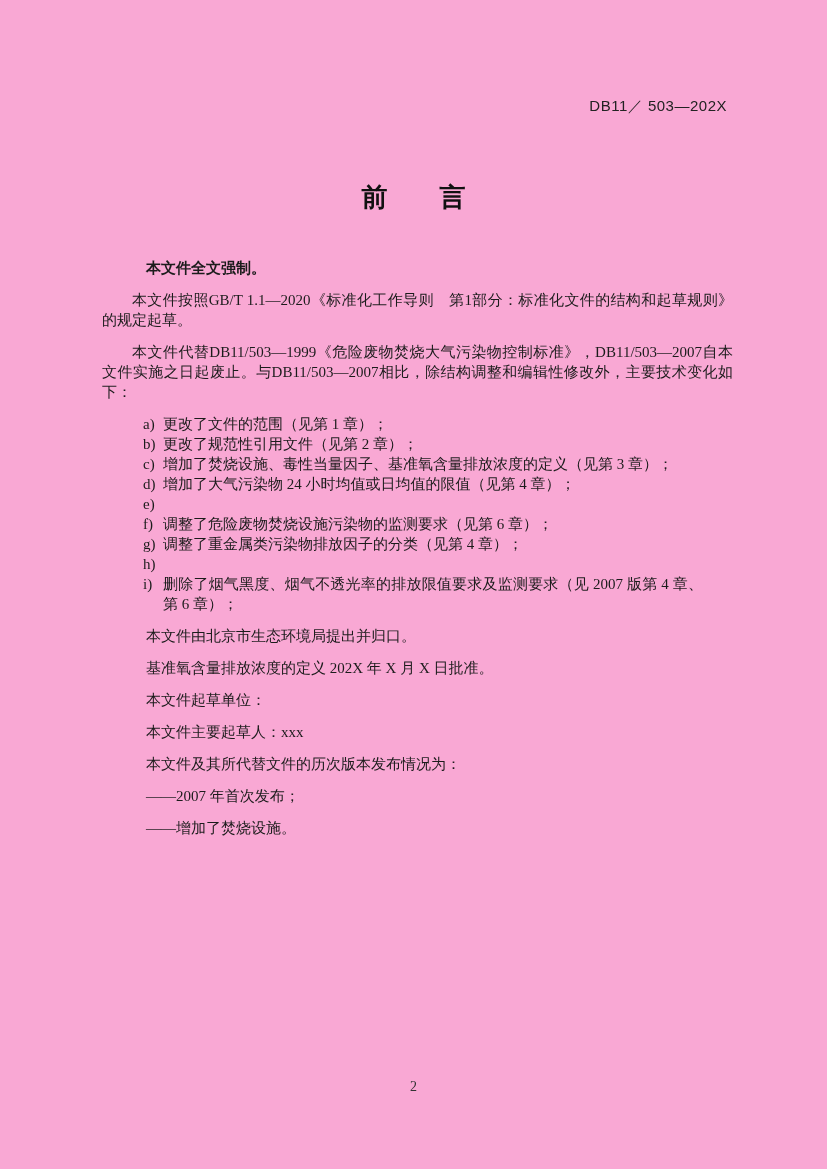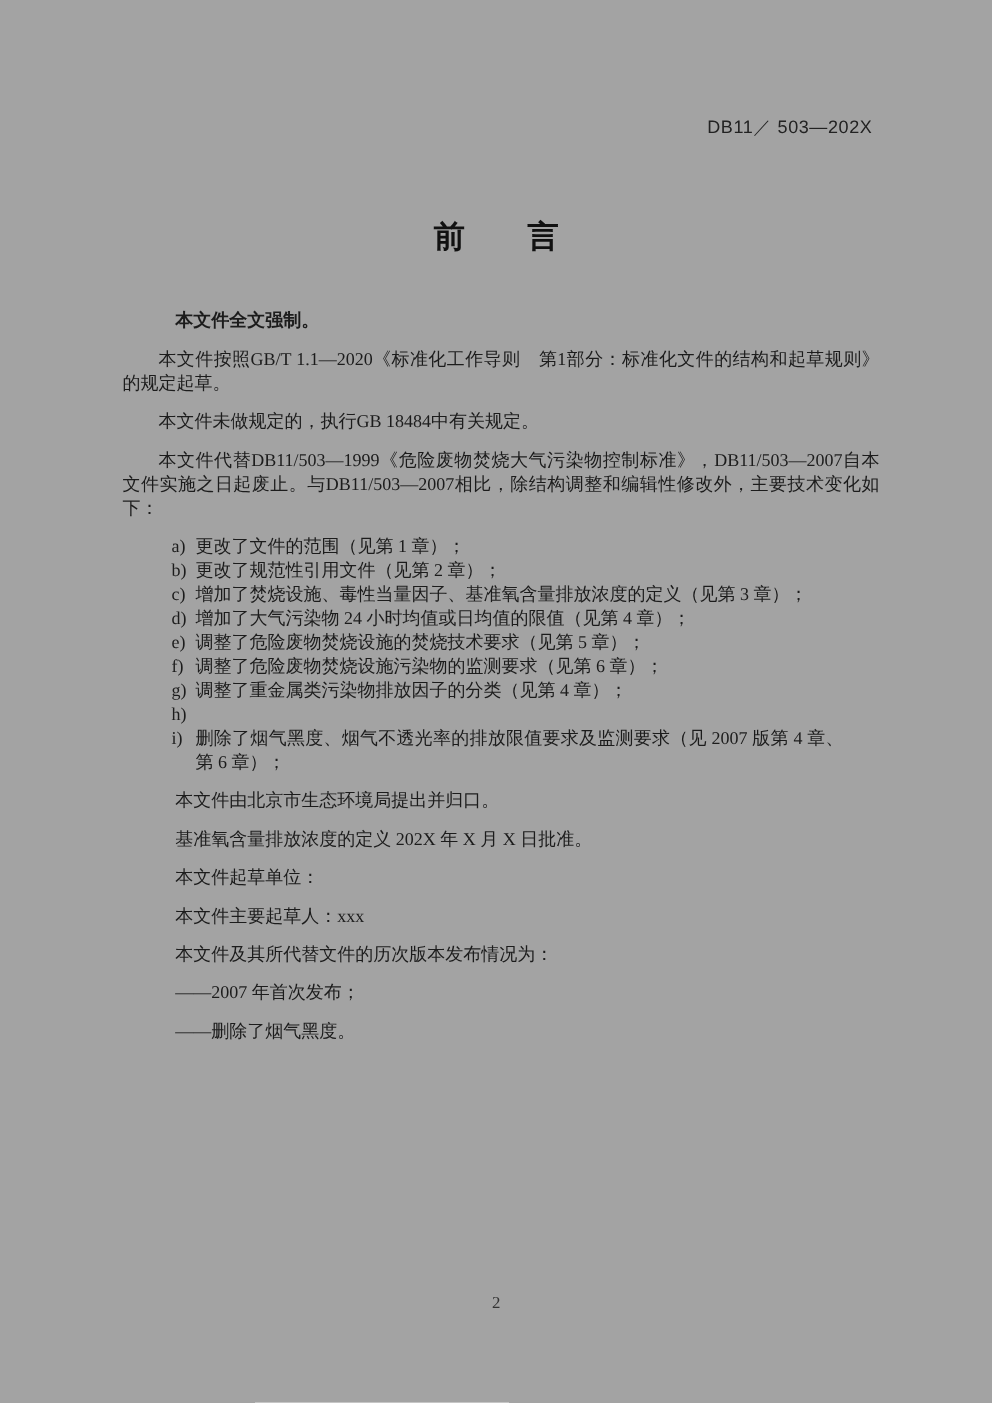--- a/index.html
+++ b/index.html
@@ -4,21 +4,21 @@
 <style>
   html, body {
     margin: 0;
     padding: 0;
     background: #ffffff;
   }
   .page {
     position: relative;
     width: 827px;
     height: 1169px;
-    background: #a3a3a3;
+    background: #f9a8d4;
     font-family: "Liberation Serif", "DejaVu Serif", serif;
     color: #1c1c1c;
     overflow: hidden;
   }
   .doc-header {
     position: absolute;
     top: 97px;
     left: 90px;
     right: 100px;
     text-align: right;
@@ -97,21 +97,20 @@
 
   <div class="doc-header">
     <span>DB11／ 503—202X</span>
   </div>
 
   <h1 class="doc-title">前　　言</h1>
 
   <div class="doc-body">
     <p class="para-bold">本文件全文强制。</p>
     <p class="para">本文件按照GB/T 1.1—2020《标准化工作导则　第1部分：标准化文件的结构和起草规则》的规定起草。</p>
-    <p class="para">本文件未做规定的，执行GB 18484中有关规定。</p>
     <p class="para">本文件代替DB11/503—1999《危险废物焚烧大气污染物控制标准》，DB11/503—2007自本文件实施之日起废止。与DB11/503—2007相比，除结构调整和编辑性修改外，主要技术变化如下：</p>
 
     <ol class="change-list">
       <li class="change-item">
         <span class="change-marker">a)</span>
         <span class="change-text">更改了文件的范围（见第 1 章）；</span>
       </li>
       <li class="change-item">
         <span class="change-marker">b)</span>
         <span class="change-text">更改了规范性引用文件（见第 2 章）；</span>
@@ -119,21 +118,20 @@
       <li class="change-item">
         <span class="change-marker">c)</span>
         <span class="change-text">增加了焚烧设施、毒性当量因子、基准氧含量排放浓度的定义（见第 3 章）；</span>
       </li>
       <li class="change-item">
         <span class="change-marker">d)</span>
         <span class="change-text">增加了大气污染物 24 小时均值或日均值的限值（见第 4 章）；</span>
       </li>
       <li class="change-item">
         <span class="change-marker">e)</span>
-        <span class="change-text">调整了危险废物焚烧设施的焚烧技术要求（见第 5 章）；</span>
       </li>
       <li class="change-item">
         <span class="change-marker">f)</span>
         <span class="change-text">调整了危险废物焚烧设施污染物的监测要求（见第 6 章）；</span>
       </li>
       <li class="change-item">
         <span class="change-marker">g)</span>
         <span class="change-text">调整了重金属类污染物排放因子的分类（见第 4 章）；</span>
       </li>
       <li class="change-item">
@@ -144,20 +142,20 @@
         <span class="change-text">删除了烟气黑度、烟气不透光率的排放限值要求及监测要求（见 2007 版第 4 章、第 6 章）；</span>
       </li>
     </ol>
 
     <p class="para-closing">本文件由北京市生态环境局提出并归口。</p>
     <p class="para-closing">基准氧含量排放浓度的定义 202X 年 X 月 X 日批准。</p>
     <p class="para-closing">本文件起草单位：</p>
     <p class="para-closing">本文件主要起草人：xxx</p>
     <p class="para-closing">本文件及其所代替文件的历次版本发布情况为：</p>
     <p class="para-closing">——2007 年首次发布；</p>
-    <p class="para-closing">——删除了烟气黑度。</p>
+    <p class="para-closing">——增加了焚烧设施。</p>
   </div>
 
   <div class="doc-footer">
     <span>2</span>
   </div>
 
 </div>
 
 </body></html>

